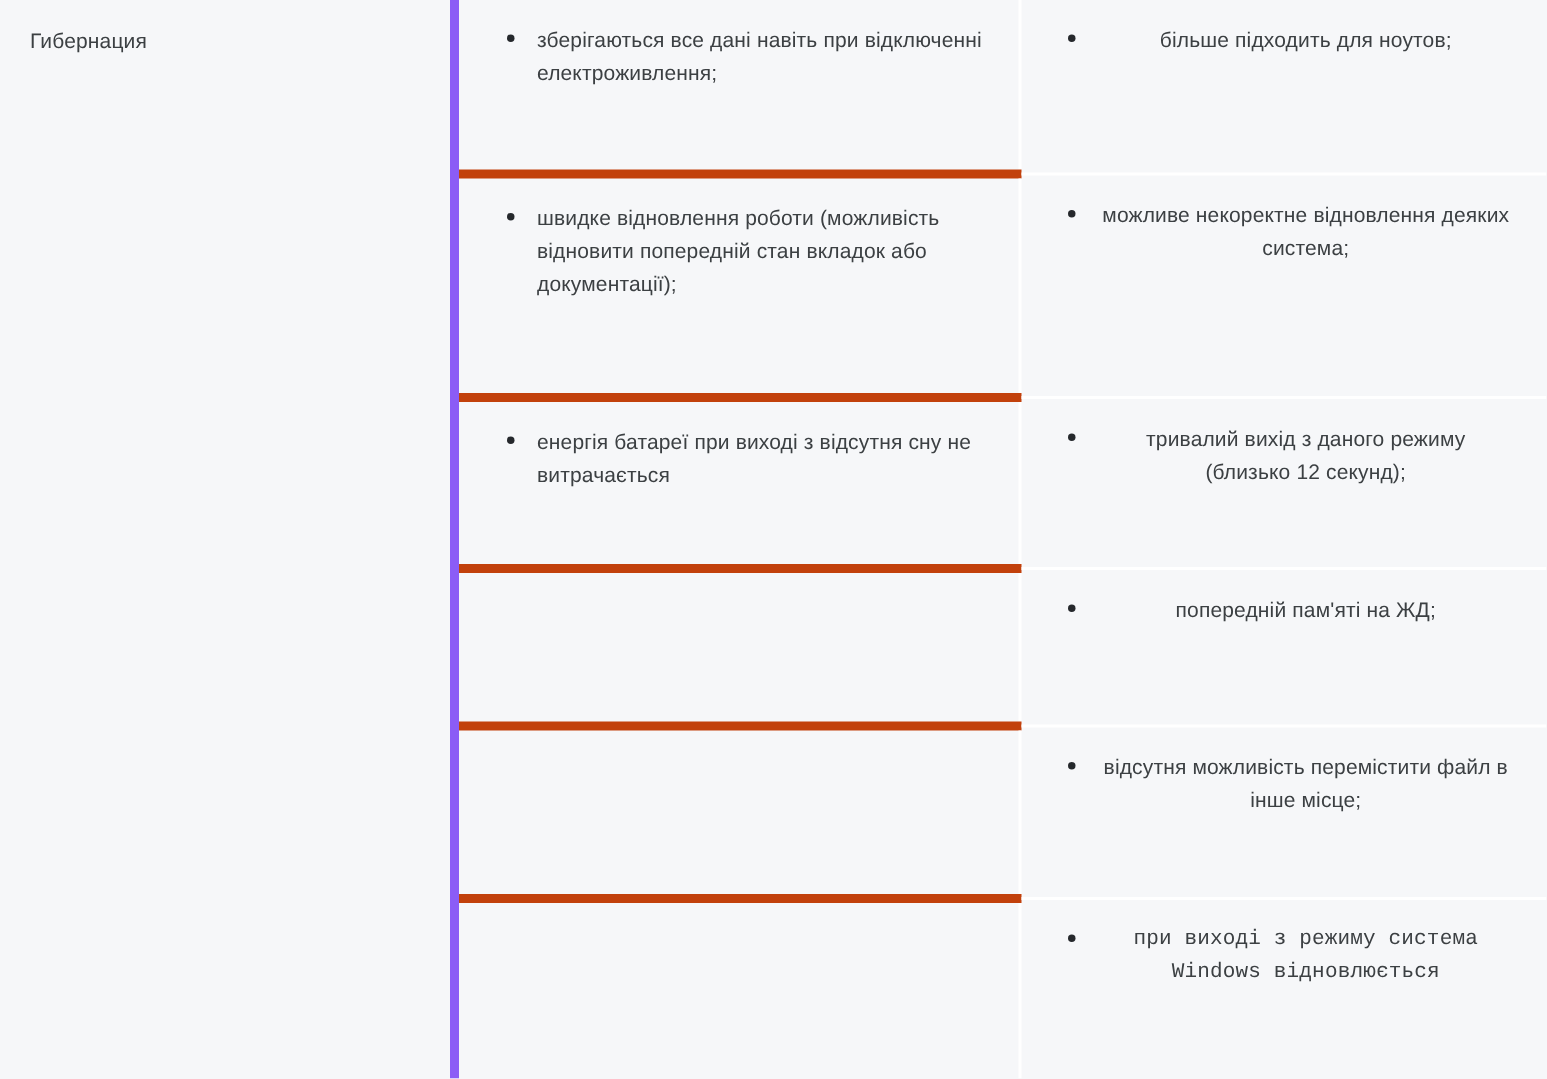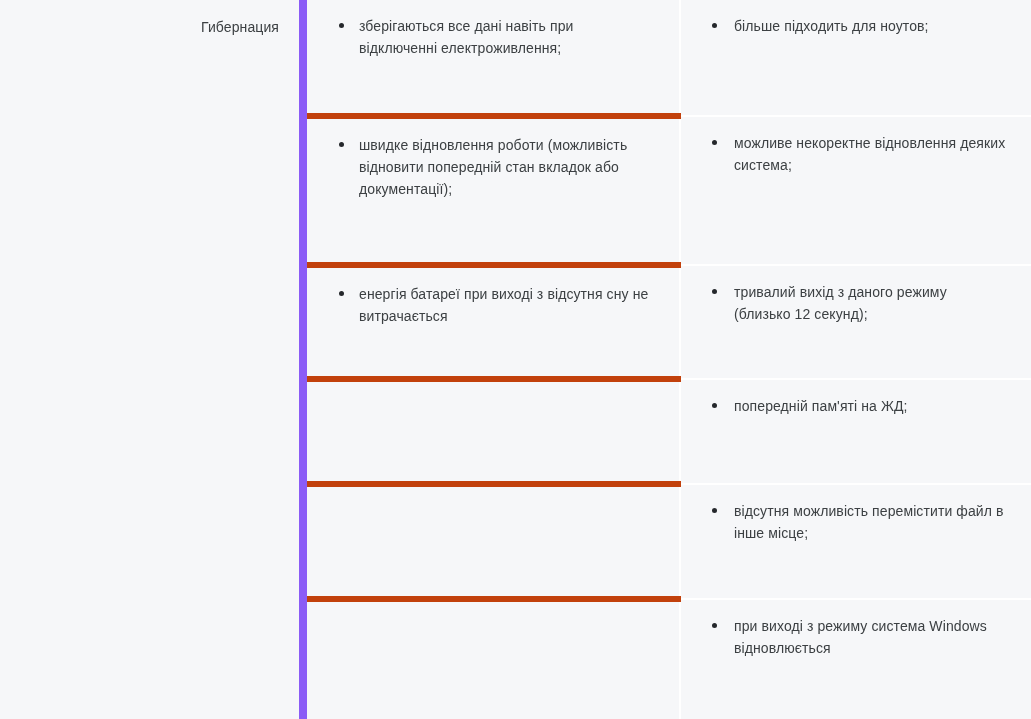--- a/index.html
+++ b/index.html
@@ -30,33 +30,33 @@
     background: #f6f7f9;
   }
 
   
   col.col-label  { width: 303px; }
   col.col-pros   { width: 377px; }
   col.col-cons   { width: 351px; }
 
   
   .cell-label {
-    border-right: 8px solid #8b5cf6;
-    text-align: right;
+    border-right: 6px solid #8b5cf6;
   }
   .cell-pros {
     border-right: 2px solid #ffffff;
     border-bottom: 6px solid #c2410c;
   }
   .cell-cons {
     border-bottom: 2px solid #ffffff;
   }
   .row-last .cell-pros,
   .row-last .cell-cons {
     border-bottom: none;
+    font-family: Liberation Mono, monospace;
   }
 
   .label-text {
     display: block;
     padding: 17px 20px 0 20px;
     font-size: 14px;
     line-height: 20px;
     color: #3c4043;
     letter-spacing: 0.1px;
   }
@@ -82,20 +82,21 @@
     width: 5px;
     height: 5px;
     border-radius: 50%;
     background: #25282c;
   }
   ul.bullets.cons-list {
     padding-left: 28px;
   }
   ul.bullets.cons-list li {
     padding-left: 25px;
+    text-align: center;
   }
   ul.bullets.cons-list li::before {
     left: 3px;
   }
   .empty-cell { }
 </style>
 </head>
 <body>
 
 <table class="comparison-table">

